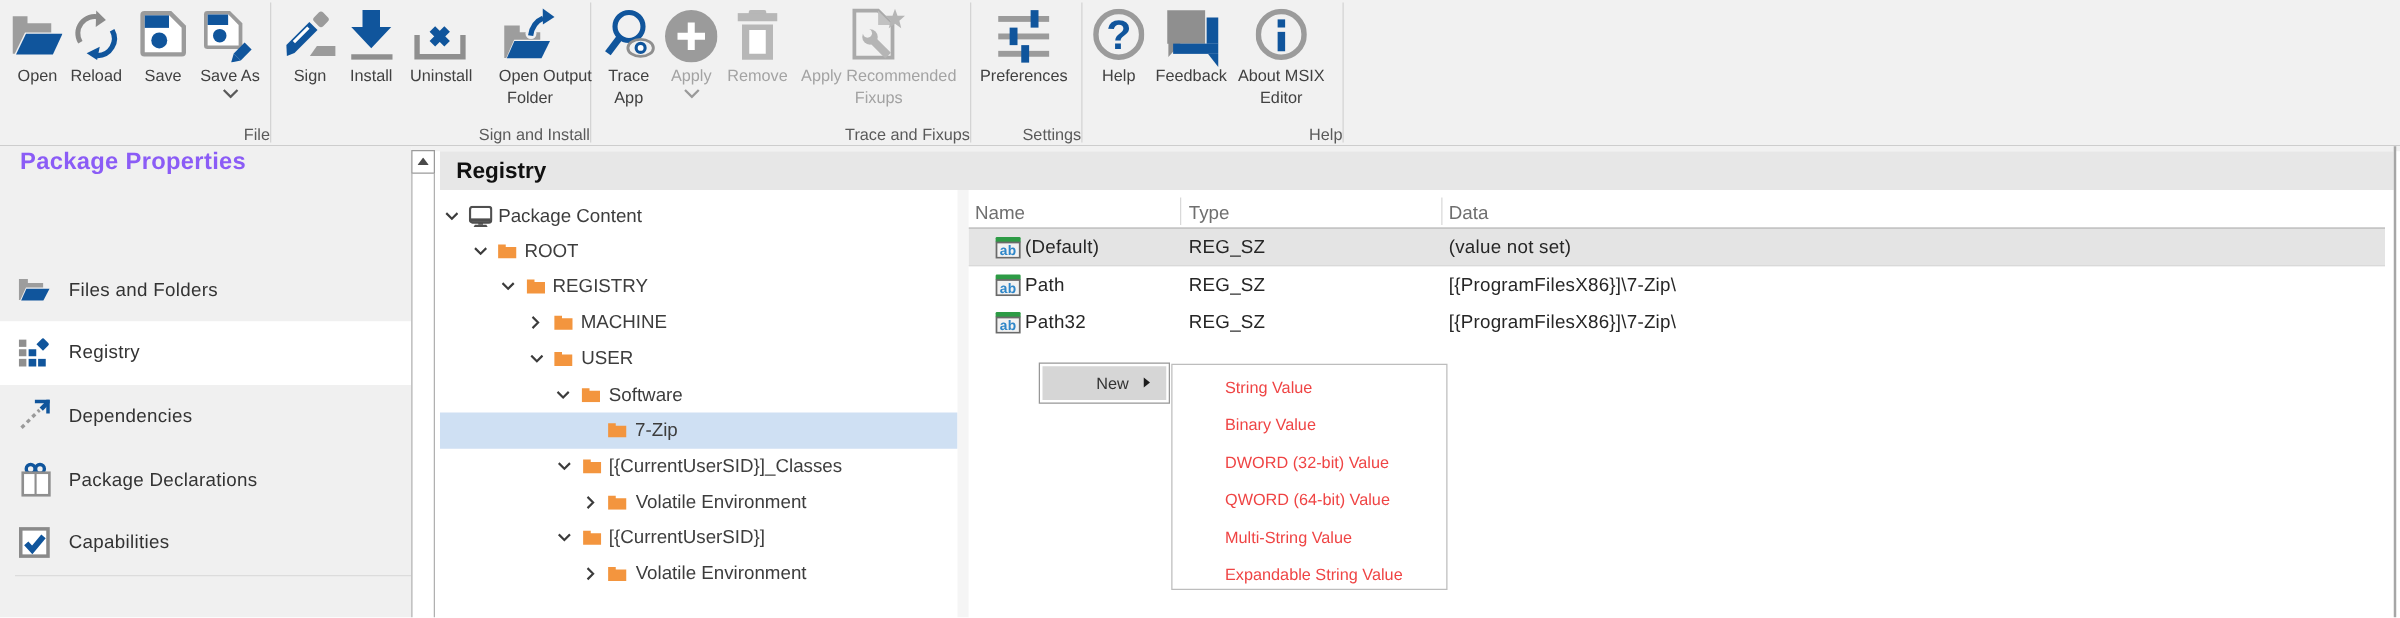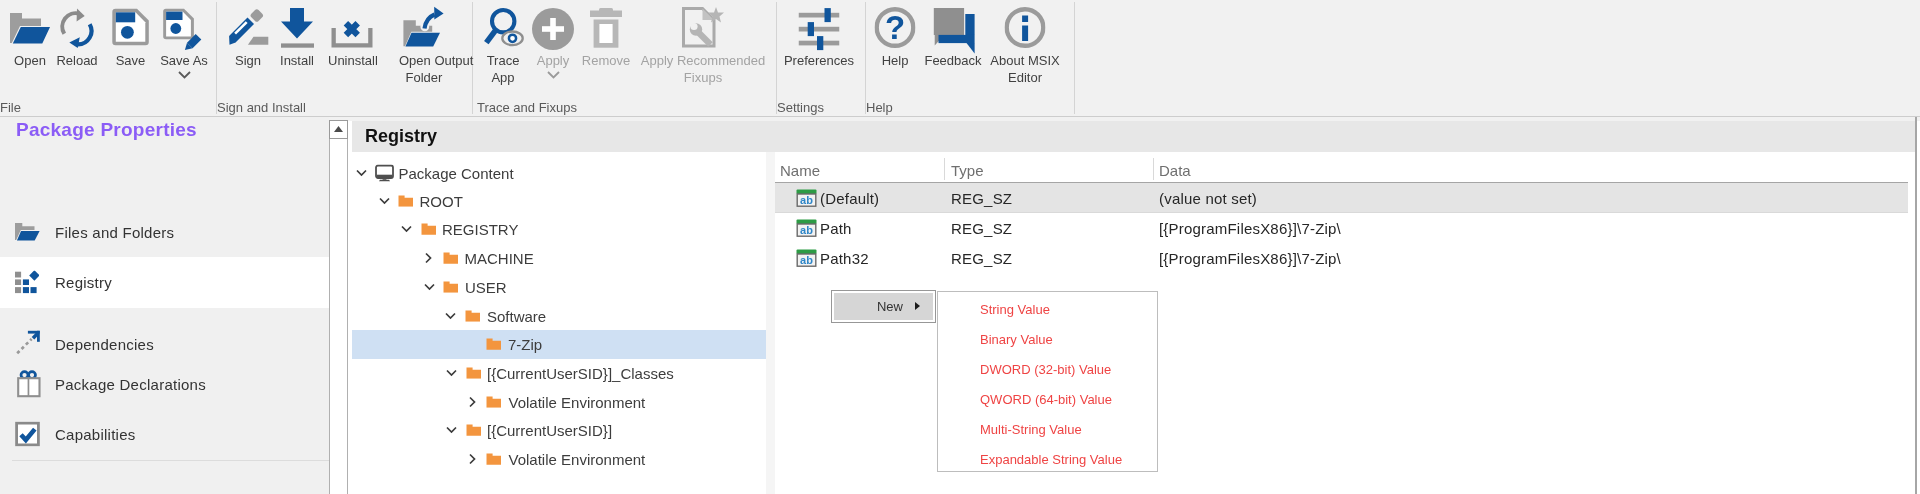--- a/index.html
+++ b/index.html
@@ -4,21 +4,21 @@
 <style>
 html,body{margin:0;padding:0}
 #app{position:relative;width:1920px;height:494px;font-family:"Liberation Sans",sans-serif;background:#fff;overflow:hidden}
 .abs{position:absolute}
 
 #toolbar{position:absolute;left:0;top:0;width:1920px;height:116px;background:#f1f1f1;border-bottom:1px solid #cdcdcd}
 .tsep{position:absolute;top:2px;height:112px;width:1px;background:#d4d4d4}
 .titem{position:absolute;top:0;text-align:center}
 .tlabel{position:absolute;top:52px;width:100%;text-align:center;font-size:13px;color:#414141;line-height:17px;white-space:nowrap}
 .tlabel.dis{color:#a3a3a3}
-.glabel{position:absolute;top:100px;font-size:13px;color:#5a5a5a;text-align:left}
+.glabel{position:absolute;top:100px;font-size:13px;color:#5a5a5a;text-align:right}
 .ticon{position:absolute;top:5.5px;left:50%;transform:translateX(-50%)}
 
 #sidebar{position:absolute;left:0;top:117px;width:329px;height:377px;background:#f0f0f0}
 #sidetitle{position:absolute;left:16px;top:2px;font-size:19px;letter-spacing:0.25px;font-weight:bold;color:#8b5cf6}
 .sitem{position:absolute;left:0;width:329px;height:51px}
 .sitem .txt{position:absolute;left:55px;top:50%;transform:translateY(-50%);font-size:15px;letter-spacing:0.25px;color:#333}
 .sitem.sel{background:#fff}
 .sicon{position:absolute;left:14px;top:50%;transform:translateY(-50%)}
 #sidesep{position:absolute;left:12px;top:343px;width:317px;height:1px;background:#dcdcdc}
 
@@ -251,21 +251,21 @@
         <rect x="0" y="1.2" width="6.1" height="5.8" fill="#8f8f8f"></rect>
         <rect x="0" y="8.9" width="6.1" height="5.6" fill="#8f8f8f"></rect>
         <rect x="0" y="16.6" width="6.1" height="6.1" fill="#8f8f8f"></rect>
         <rect x="7.9" y="8.9" width="6.1" height="5.6" fill="#10559c"></rect>
         <rect x="7.9" y="16.6" width="6.1" height="6.1" fill="#10559c"></rect>
         <rect x="15.5" y="16.6" width="6.1" height="6.1" fill="#10559c"></rect>
         <rect x="15.7" y="1.2" width="7.4" height="7.4" transform="rotate(45 19.4 4.9)" fill="#10559c"></rect>
       </svg>
       <div class="txt">Registry</div>
     </div>
-    <div class="sitem" style="top:201px">
+    <div class="sitem" style="top:190px">
       <svg class="sicon" style="left:14px" width="26" height="30" viewBox="0 0 26 30">
         <rect x="13.9" y="1.8" width="11.8" height="2.8" fill="#10559c"></rect>
         <rect x="23" y="1.8" width="2.8" height="11" fill="#10559c"></rect>
         <path d="M19 9.3 L23.6 4.6" stroke="#10559c" stroke-width="3.6"></path>
         <path d="M3.2 24.2 L17.6 10" stroke="#9a9a9a" stroke-width="2.7" stroke-dasharray="3.2,2.9"></path>
       </svg>
       <div class="txt">Dependencies</div>
     </div>
     <div class="sitem" style="top:241.1px">
       <svg class="sicon" style="left:14.5px" width="26" height="29" viewBox="0 0 26 29">

